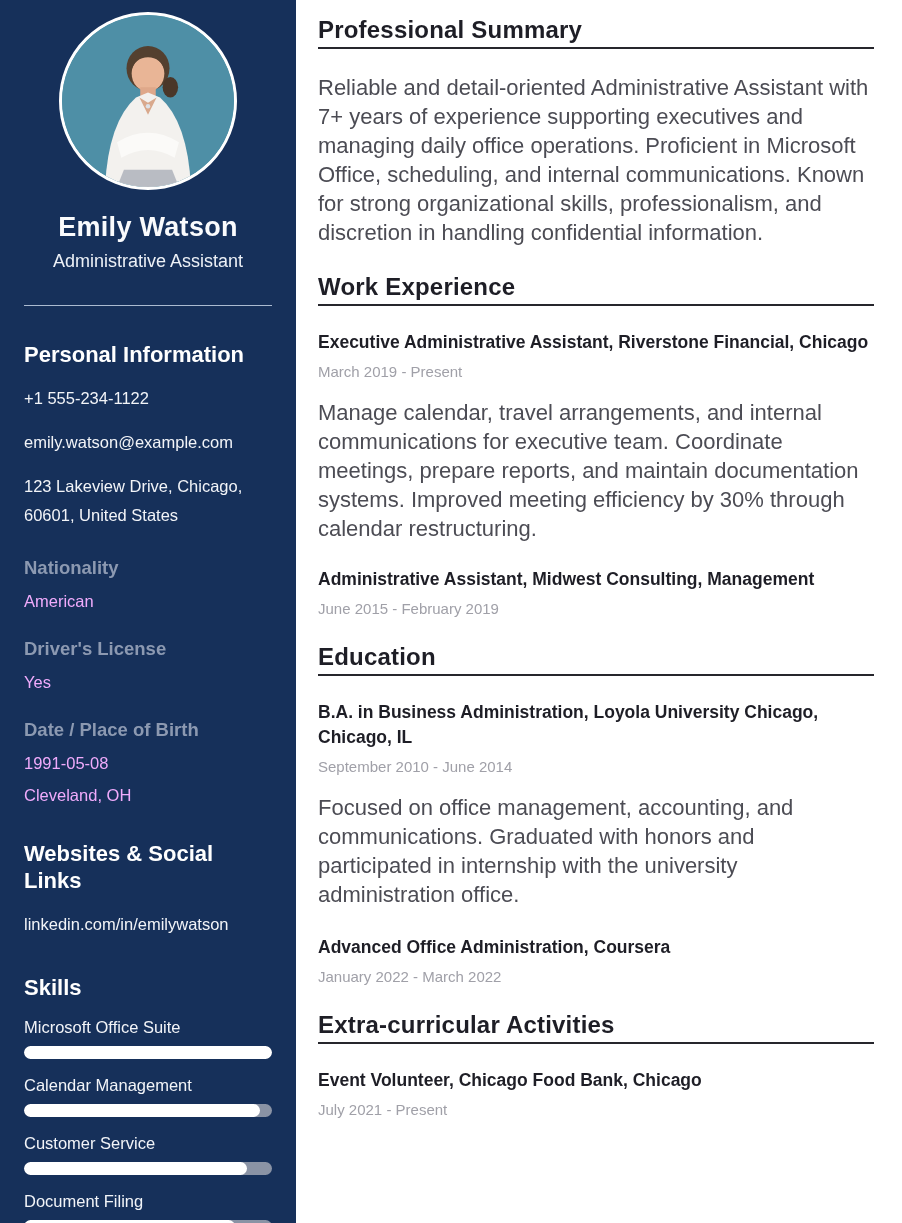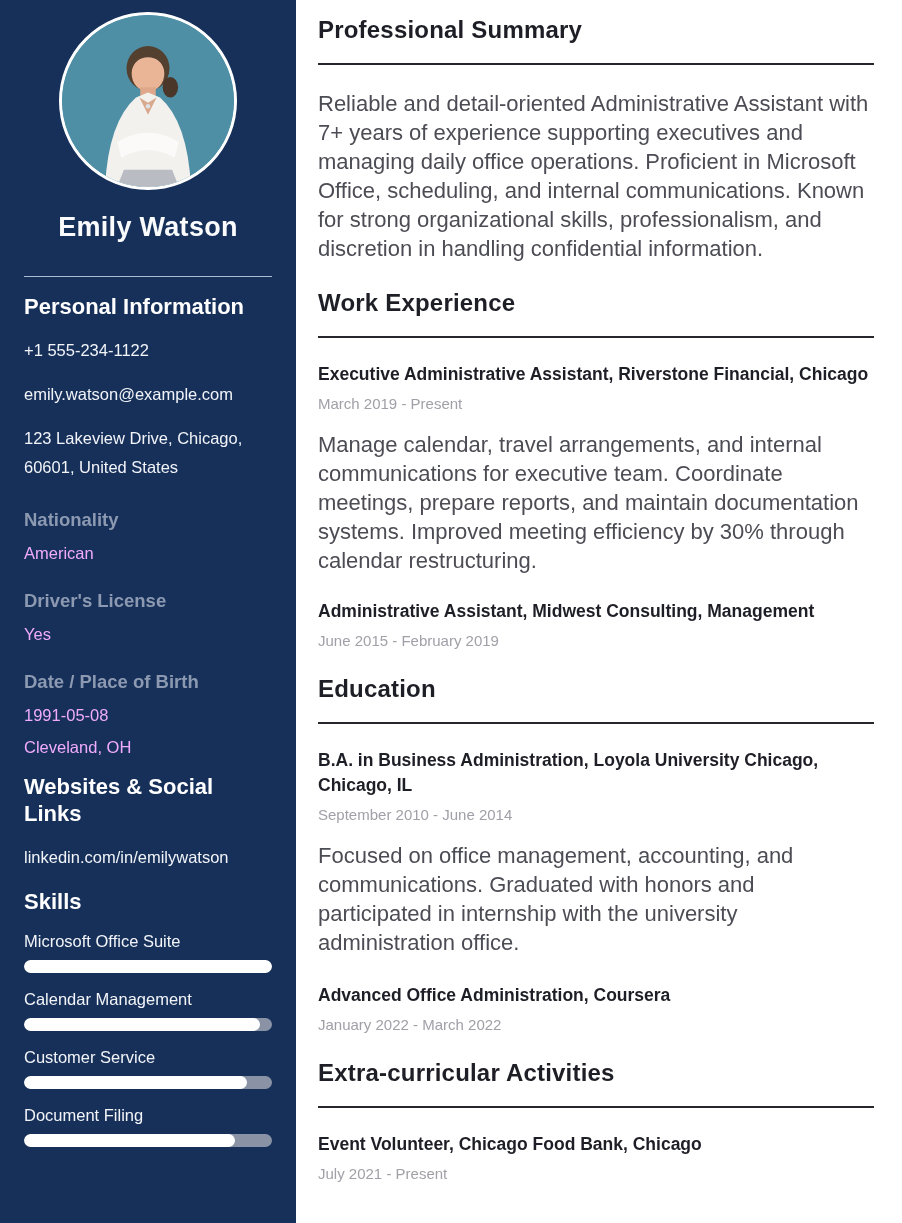--- a/index.html
+++ b/index.html
@@ -11,37 +11,37 @@
   .sidebar { width:296px; min-width:296px; height:1223px; background:#16305A;
              color:#F2F4F8; padding:0 24px; }
   .photo-wrap { width:178px; height:178px; margin:12px auto 0; border-radius:50%;
                 border:3px solid #FFF; overflow:hidden; background:#4E8FA6; }
   .photo-wrap svg { display:block; width:100%; height:100%; }
   .cand-name { margin-top:22px; text-align:center; font-size:27px; font-weight:700;
                color:#FAFBFD; letter-spacing:.3px; }
   .cand-title { margin-top:8px; text-align:center; font-size:18px; color:#EDF1F7; }
   .divider { margin-top:33px; border:none; border-top:1.5px solid rgba(198,211,230,.85); }
 
-  .side-h2 { margin-top:16px; font-size:22px; font-weight:700; color:#FFF; line-height:1.25; }
+  .side-h2 { margin-top:35px; font-size:22px; font-weight:700; color:#FFF; line-height:1.25; }
   .contact { margin-top:15px; font-size:16.5px; line-height:29px; color:#F2F4F8; }
 
   .field-label { margin-top:27px; font-size:18.5px; font-weight:600; color:#8C99B1; }
   .field-value { margin-top:13px; font-size:16.5px; color:#f0abfc; }
 
   .skill { margin-top:0; }
   .skill-name { margin-top:17px; font-size:16.5px; color:#F2F4F8; }
   .skill-track { margin-top:9px; height:13px; border-radius:7px; background:#8A93A5;
                  overflow:hidden; }
   .skill-fill { height:100%; background:#FFF; border-radius:7px; }
 
   
   .main { flex:1; padding:16px 28px 0 22px; background:#fff; }
   .m-section { margin-top:26px; }
   .m-section:first-child { margin-top:0; }
-  .m-heading { font-size:24px; font-weight:700; color:#1E1E26; padding-bottom:19px;
+  .m-heading { font-size:24px; font-weight:700; color:#1E1E26; padding-bottom:3px;
                border-bottom:2px solid #26262C; letter-spacing:.2px; }
   .entry { margin-top:24px; }
   .entry-title { font-size:17.5px; font-weight:700; color:#1E1E26; line-height:25px; }
   .entry-dates { margin-top:8px; font-size:15px; color:#A0A0A8; }
   .entry-body { margin-top:18px; font-size:22px; line-height:29px; color:#4C4C54; }
   .entry-body:first-child { margin-top:0; }
 </style>
 </head>
 <body>
 
@@ -60,20 +60,21 @@
         <rect x="45.5" y="42" width="9" height="8" fill="#DFA88A"></rect>
         <path d="M25 100 q2 -38 18 -52 l7 -3 7 3 q16 14 18 52 z" fill="#F3F1EE"></path>
         <path d="M45 48 l5 10 5 -10 -5 3 z" fill="#D9A98D"></path>
         <circle cx="50" cy="53" r="1.3" fill="#DDE2E8"></circle>
         <path d="M32 74 q18 -11 36 0 l-2.5 9 q-15.5 -9 -31 0 z" fill="#FBFAF8"></path>
         <path d="M36 90 h28 l4 10 h-36 z" fill="#B9BCC3"></path>
       </svg>
     </div>
 
     <h1 class="cand-name">Emily Watson</h1>
+    <div class="cand-title">Administrative Assistant</div>
 
     <hr class="divider">
 
     <h2 class="side-h2">Personal Information</h2>
     <div class="contact">+1 555-234-1122</div>
     <div class="contact">emily.watson@example.com</div>
     <div class="contact">123 Lakeview Drive, Chicago, 60601, United States</div>
 
     <div id="pi-fields">
         <div class="field-label">Nationality</div>

